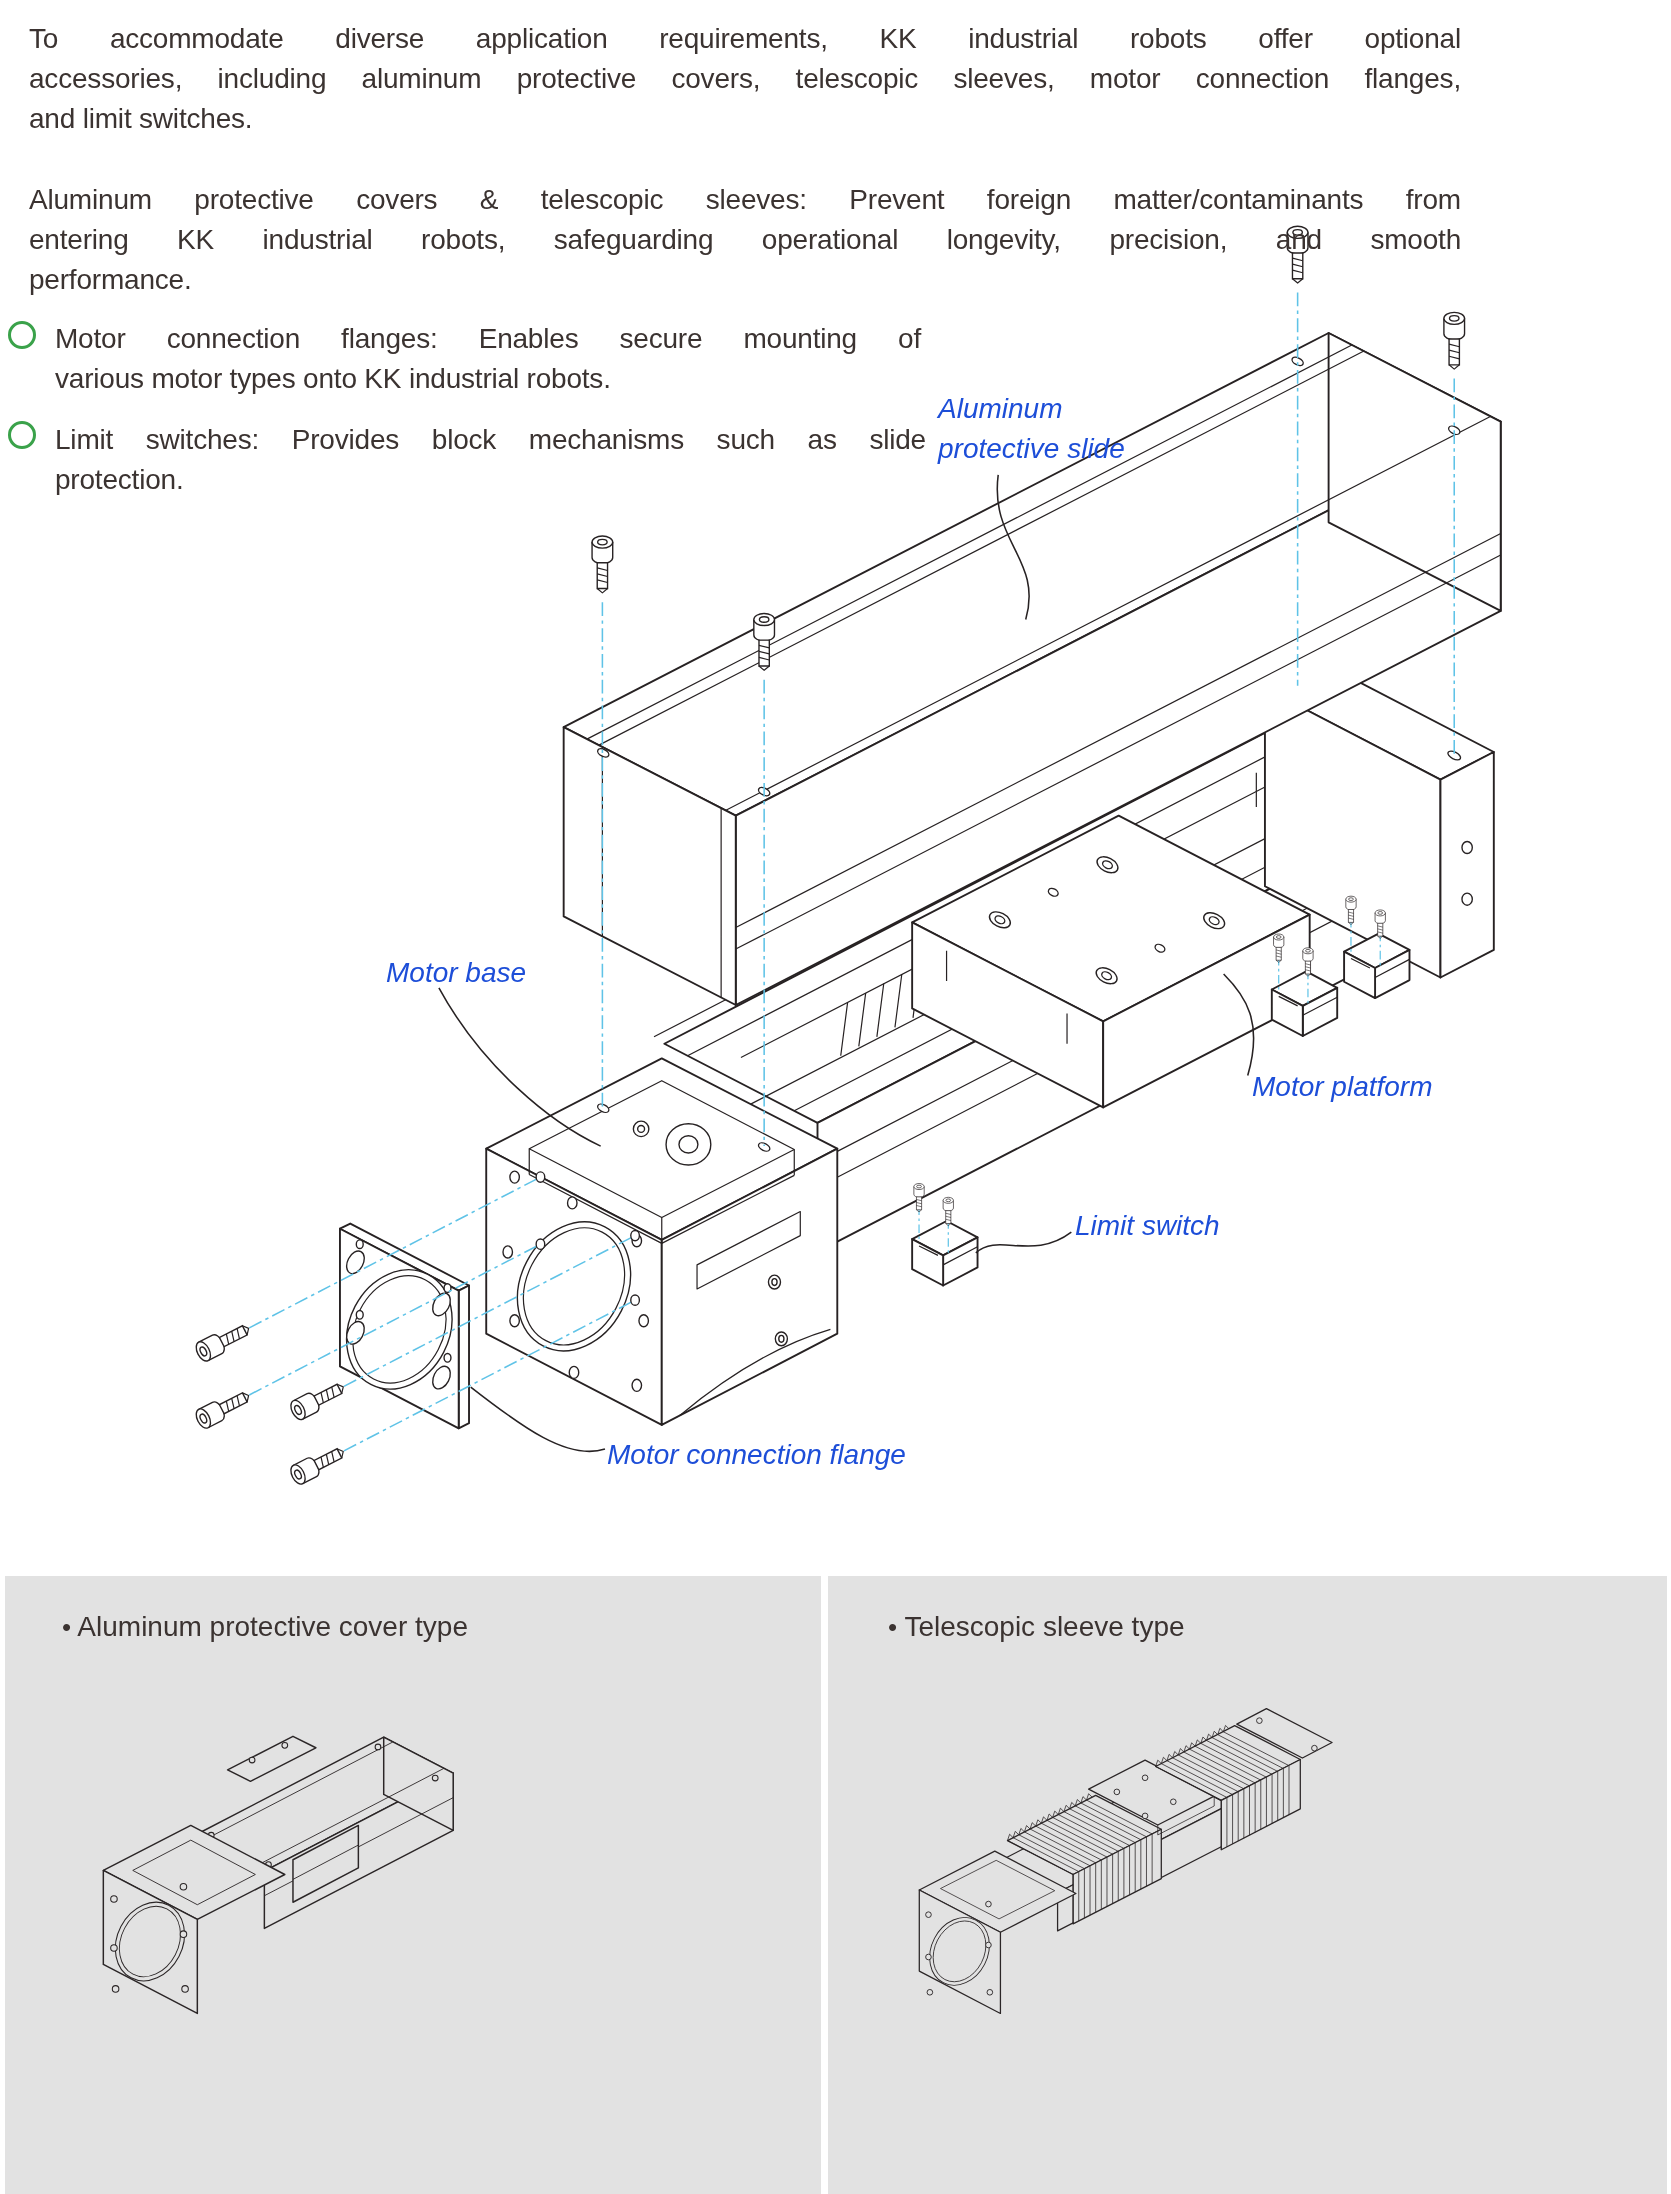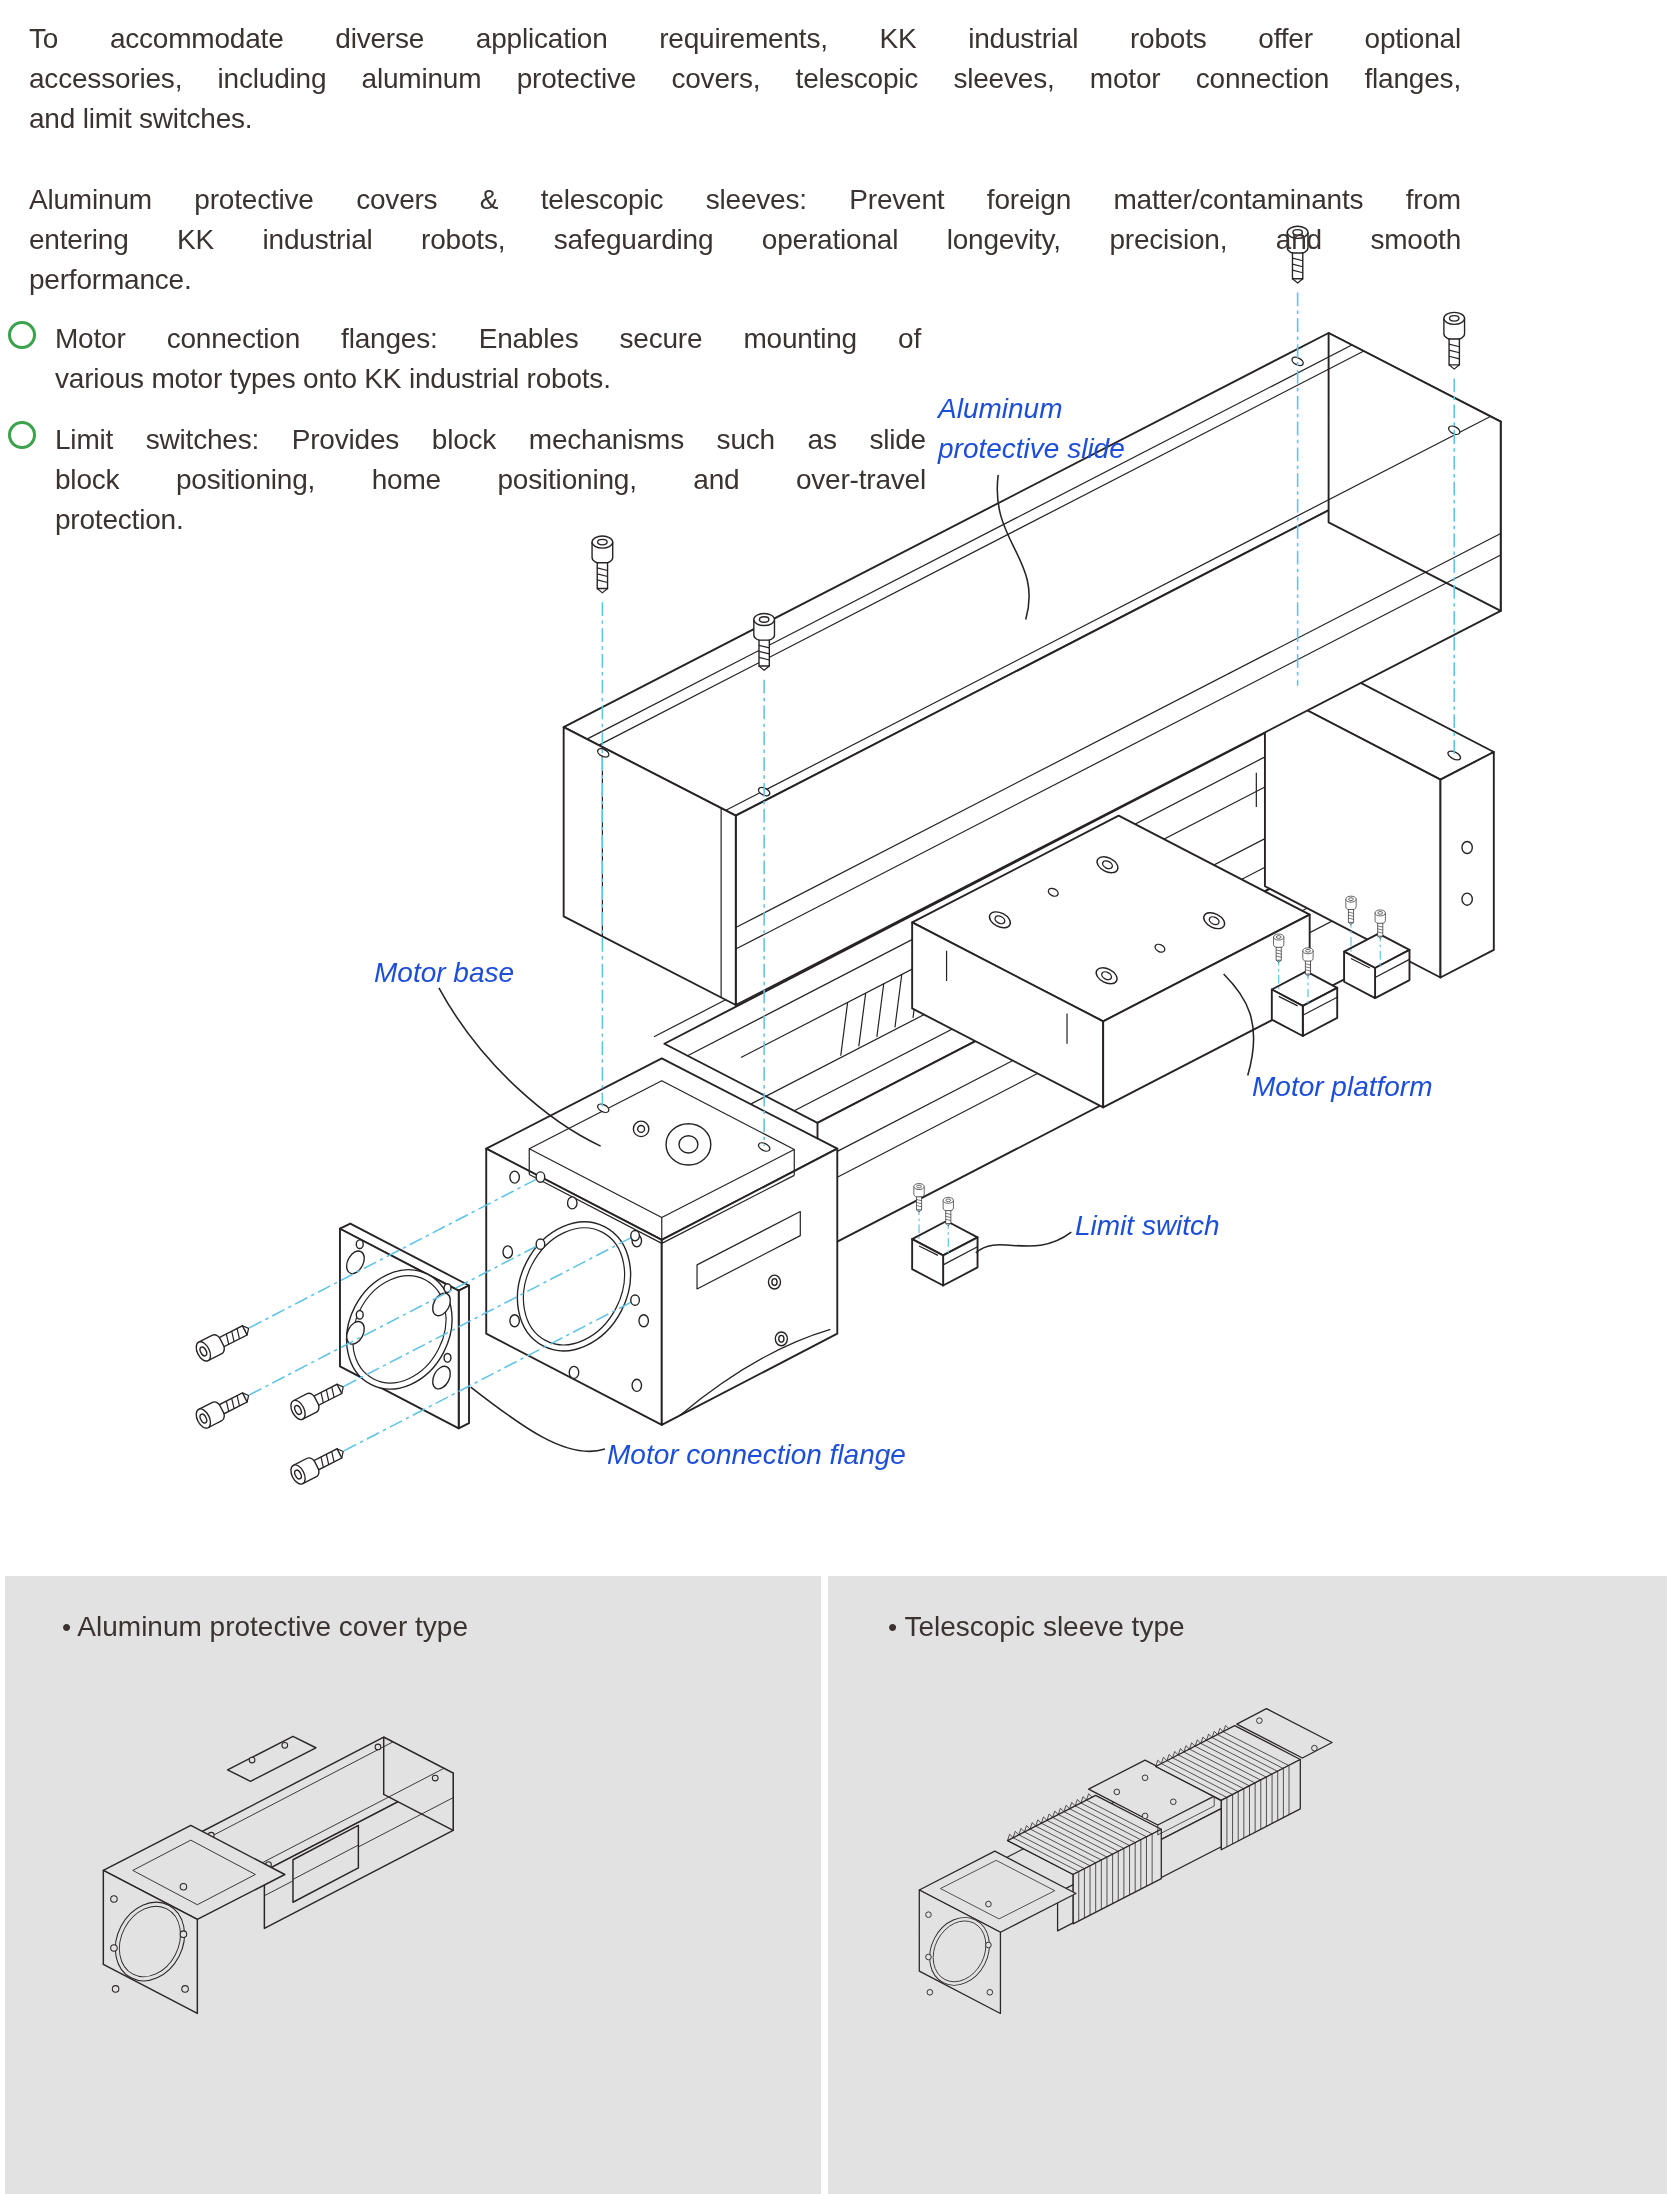--- a/index.html
+++ b/index.html
@@ -285,29 +285,28 @@
 
 <div class="abs bullet-ring" style="left:7.7px;top:321px;"></div>
 <div class="abs para" style="left:55px;top:319px;width:866px;">
   <div class="jline">Motor connection flanges: Enables secure mounting of</div>
   <div class="jline last">various motor types onto KK industrial robots.</div>
 </div>
 
 <div class="abs bullet-ring" style="left:7.7px;top:421px;"></div>
 <div class="abs para" style="left:55px;top:420px;width:871px;">
   <div class="jline">Limit switches: Provides block mechanisms such as slide</div>
-  <div class="jline">block positioning, home positioning, and over-travel</div>
   <div class="jline last">protection.</div>
 </div>
 
 <div class="abs lbl" style="left:938px;top:389px;">
   <div>Aluminum</div>
   <div>protective slide</div>
 </div>
-<div class="abs lbl" style="left:374px;top:953px;">Motor base</div>
+<div class="abs lbl" style="left:386px;top:953px;">Motor base</div>
 <div class="abs lbl" style="left:1252px;top:1067px;">Motor platform</div>
 <div class="abs lbl" style="left:1075px;top:1206px;">Limit switch</div>
 <div class="abs lbl" style="left:607px;top:1435px;">Motor connection flange</div>
 
 <div class="abs panel-title" style="left:62px;top:1611px;">
   <span class="panel-dot">•</span>
   <span>Aluminum protective cover type</span>
 </div>
 <div class="abs panel-title" style="left:888px;top:1611px;text-align:right;">
   <span class="panel-dot">•</span>

